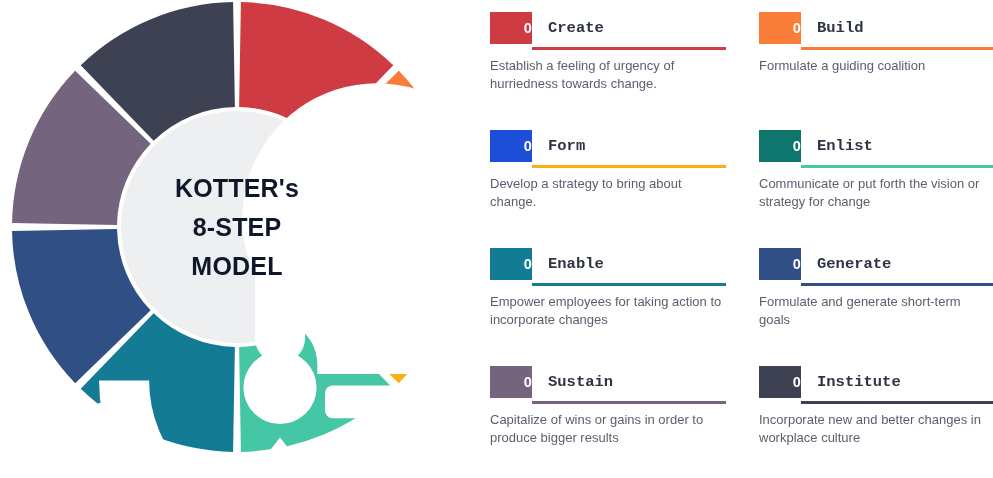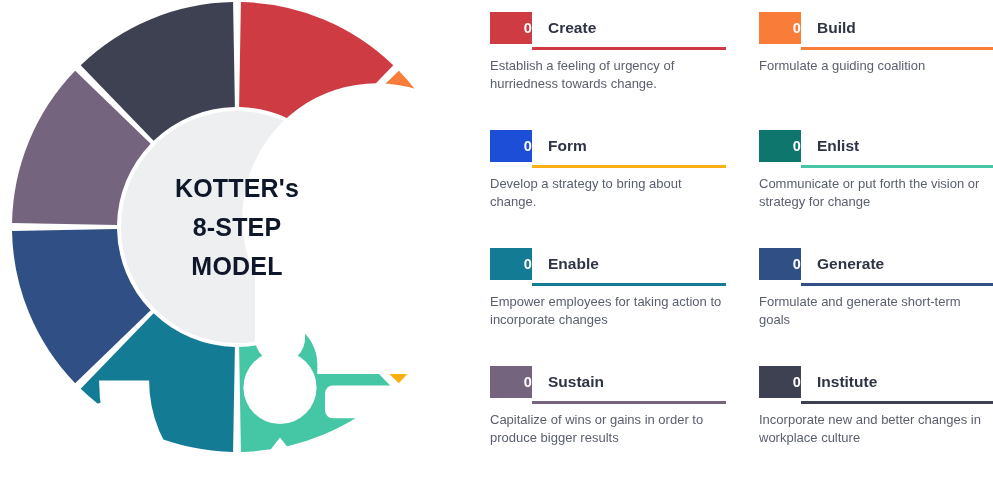--- a/index.html
+++ b/index.html
@@ -45,21 +45,21 @@
   .step-num {
     width: 33px; height: 32px; flex: 0 0 33px;
     color: #ffffff; font-size: 14.5px; font-weight: bold;
     display: flex; align-items: center; justify-content: center;
     letter-spacing: .3px;
     padding-left: 42px;
   }
   .step-title-wrap { flex: 1 1 auto; position: relative; padding-left: 16px; }
   .step-title {
     font-size: 15.5px; font-weight: bold; color: #2f3445;
-    line-height: 32px; white-space: nowrap;
+    line-height: 32px; white-space: nowrap; font-family: Liberation Mono, monospace;
   }
   .step-rule {
     position: absolute; left: 0; right: 0; bottom: -4px; height: 3px;
   }
   .step-desc {
     margin-top: 11px; font-size: 13px; color: #5a5f6e;
     line-height: 17.5px; max-width: 236px;
   }
 </style>
 </head>

